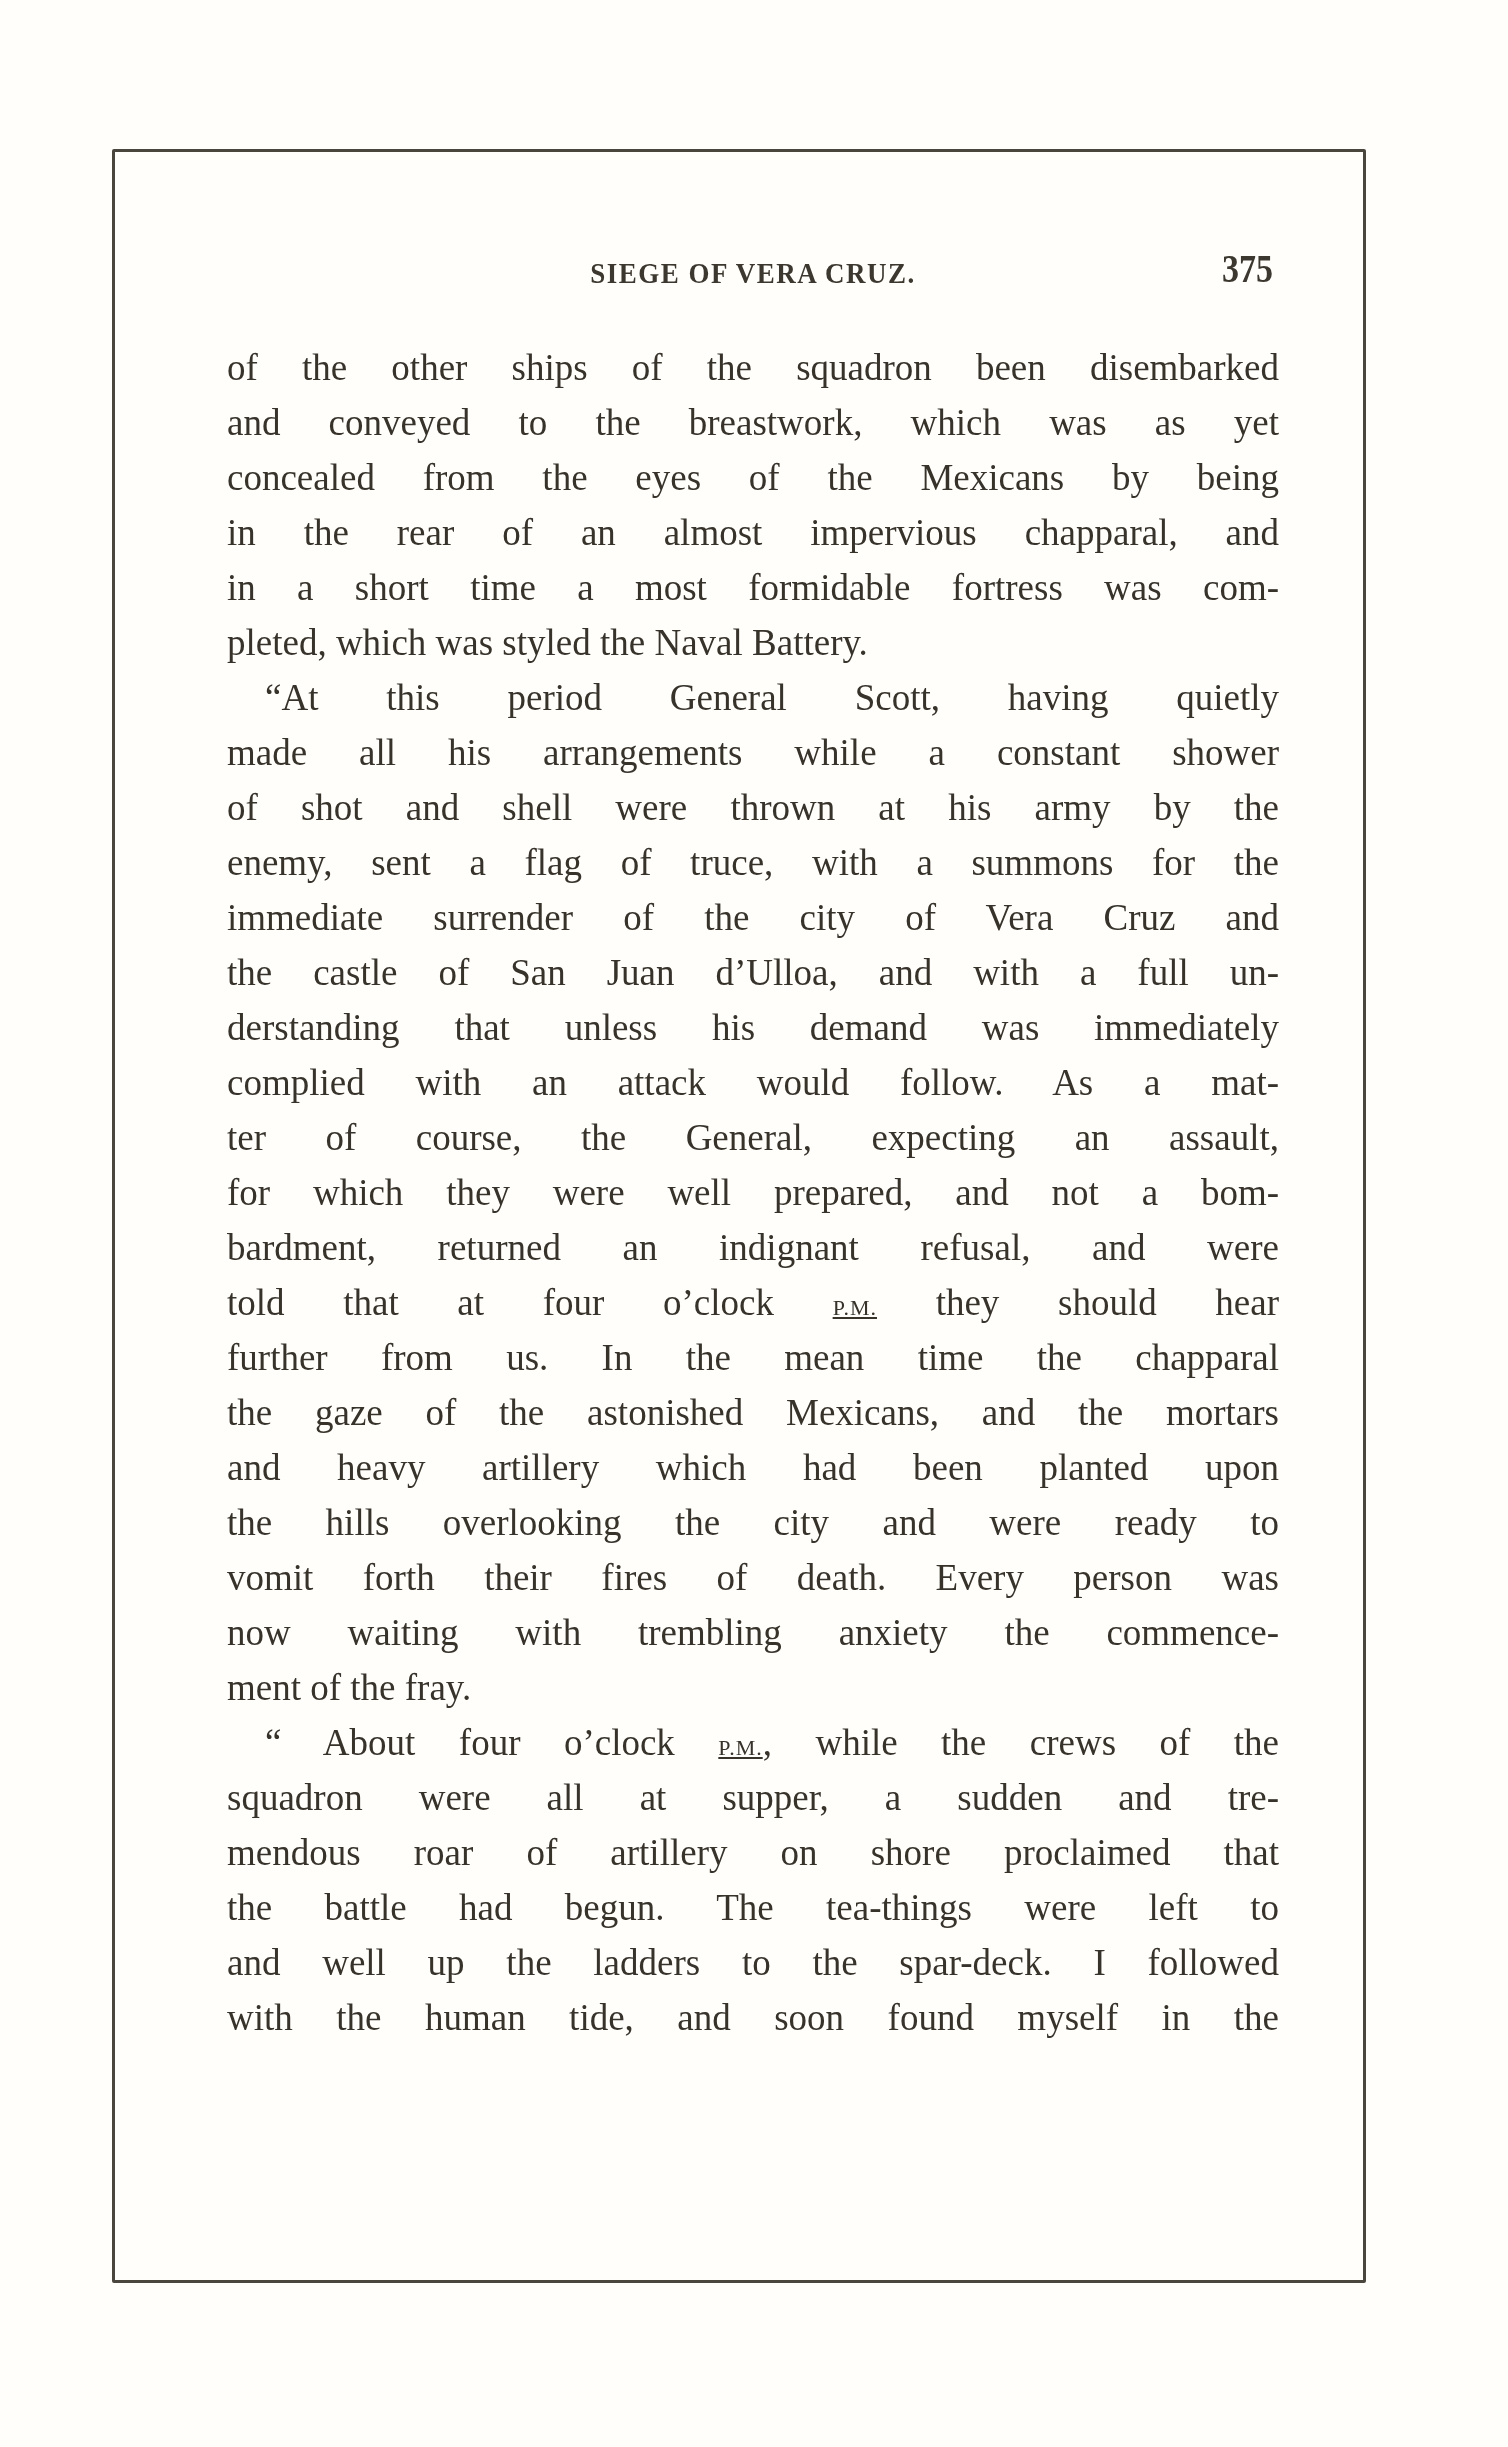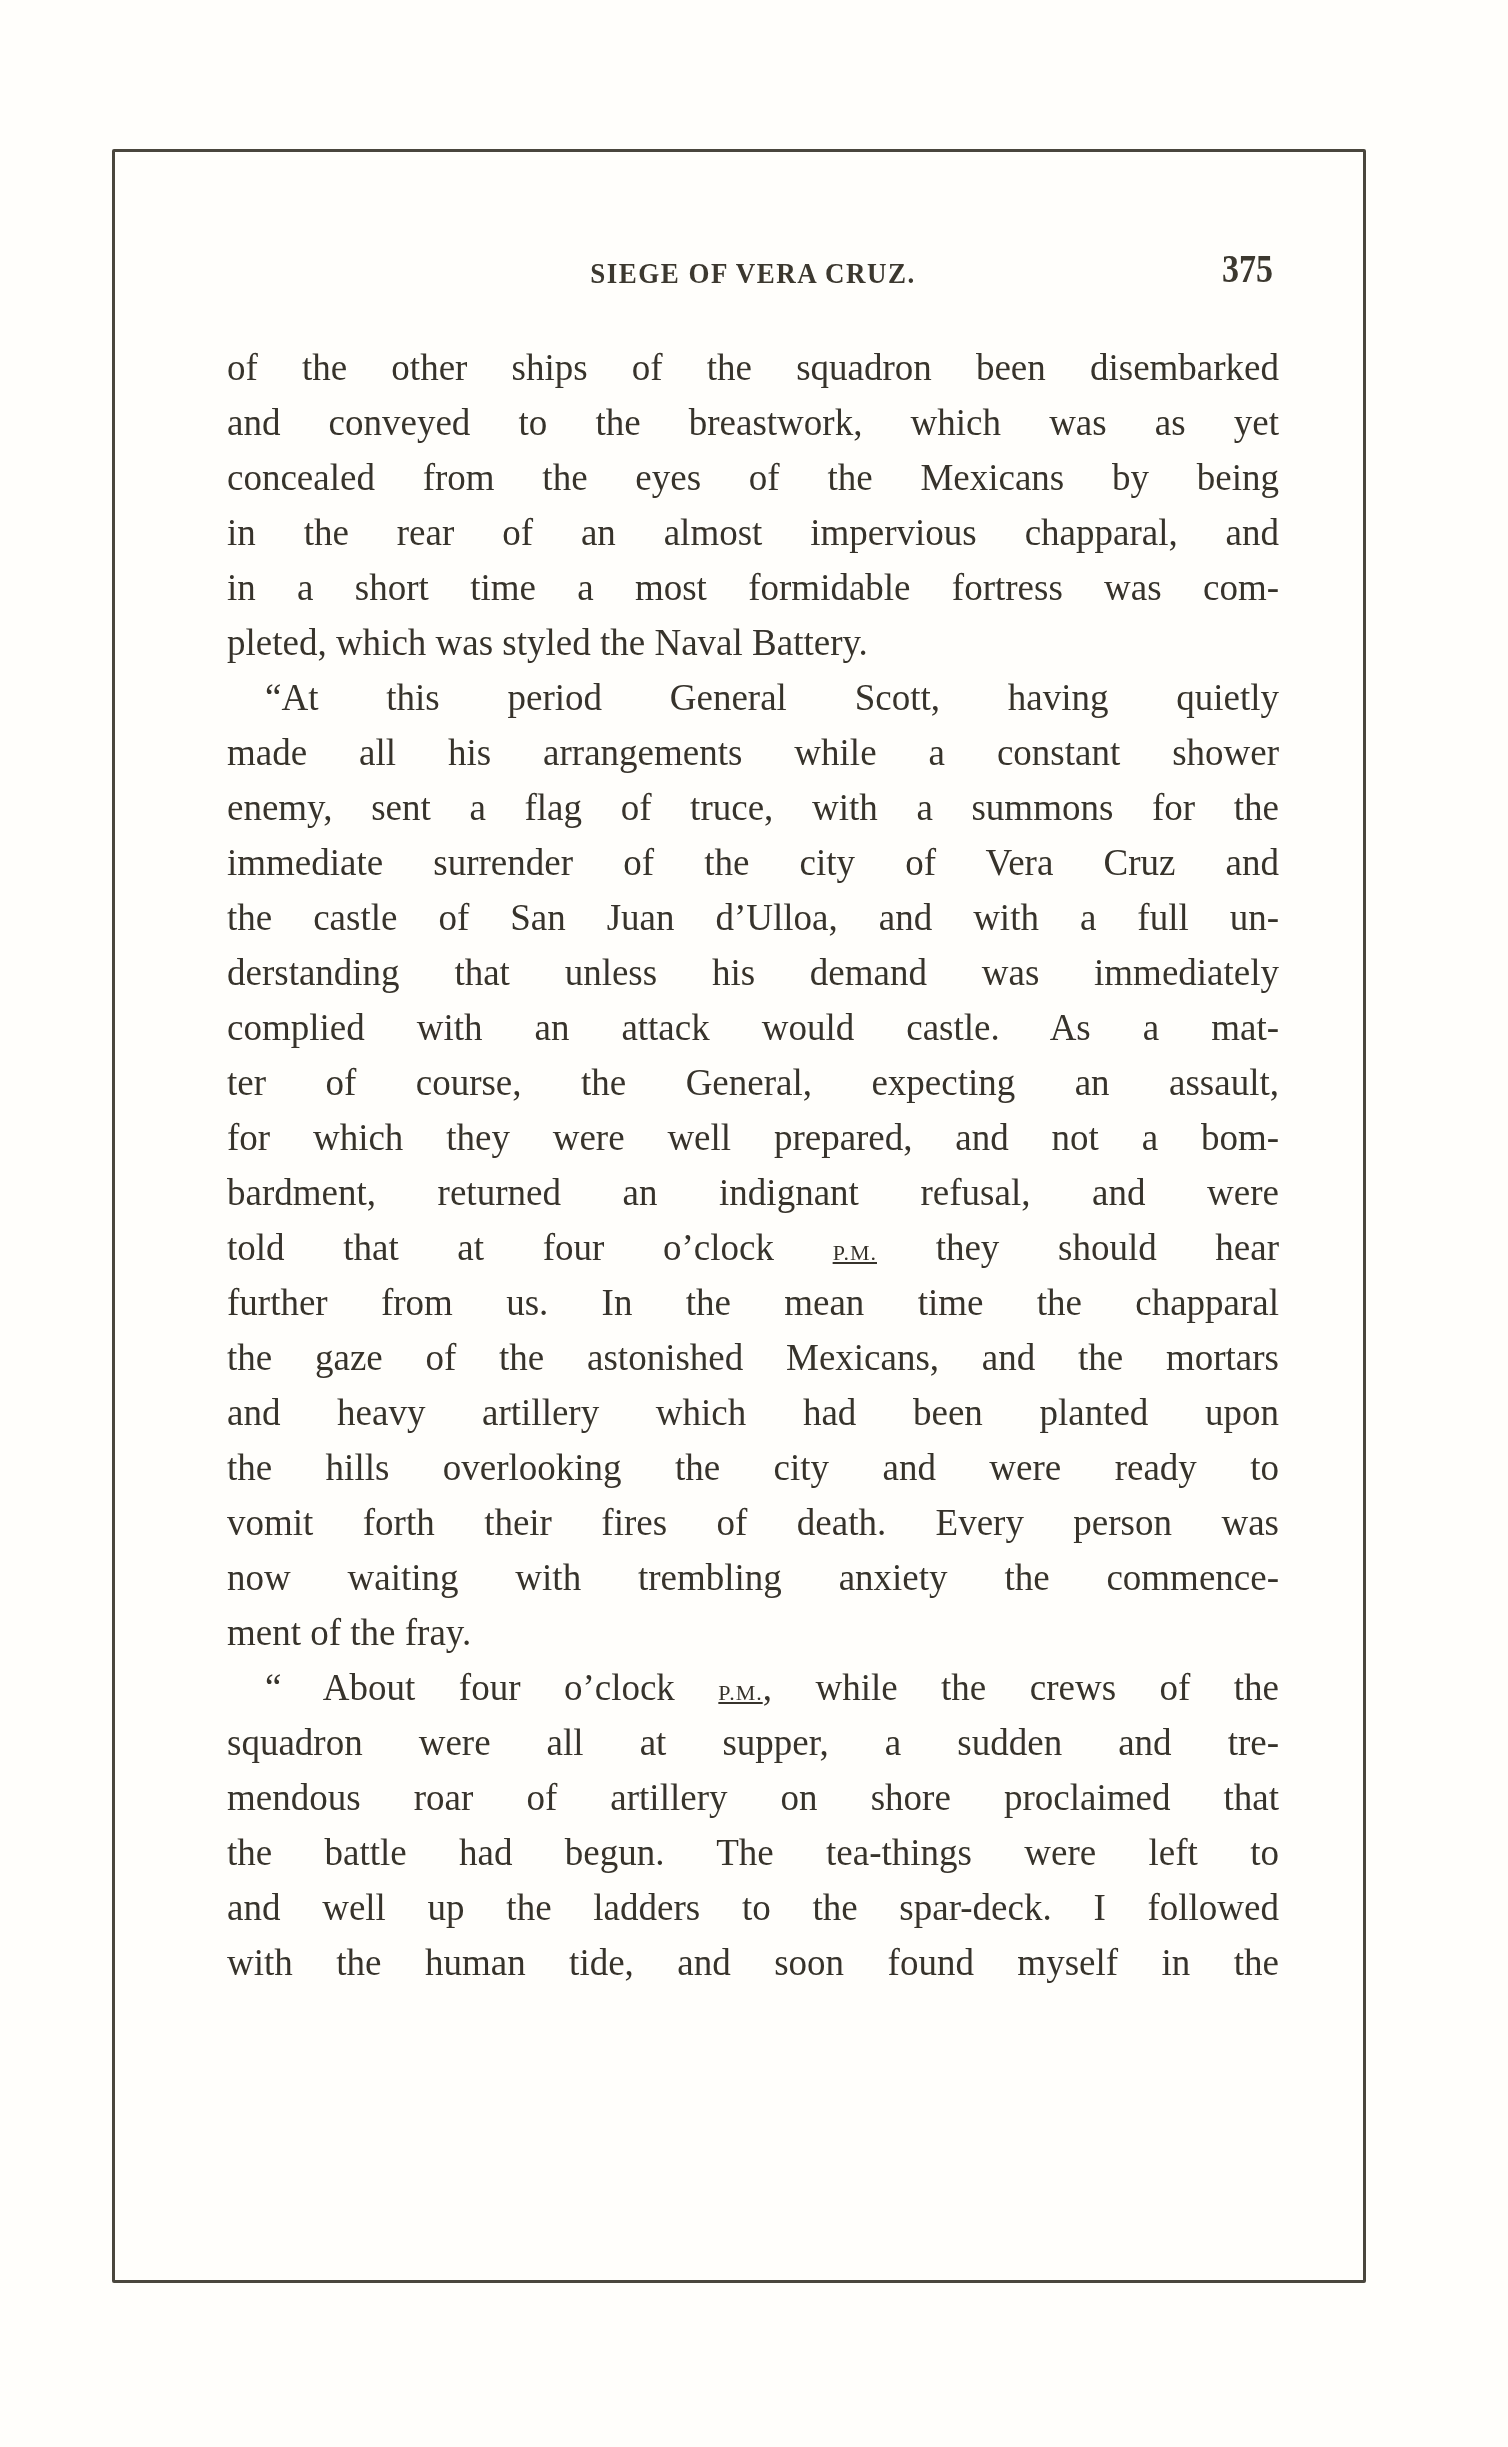--- a/index.html
+++ b/index.html
@@ -94,25 +94,26 @@
 
 <div class="body-text" id="body-text">
     <span class="line">of the other ships of the squadron been disembarked</span>
     <span class="line">and conveyed to the breastwork, which was as yet</span>
     <span class="line">concealed from the eyes of the Mexicans by being</span>
     <span class="line">in the rear of an almost impervious chapparal, and</span>
     <span class="line">in a short time a most formidable fortress was com-</span>
     <span class="line last">pleted, which was styled the Naval Battery.</span>
     <span class="line indent">“At this period General Scott, having quietly</span>
     <span class="line">made all his arrangements while a constant shower</span>
+    <span class="line">of shot and shell were thrown at his army by the</span>
     <span class="line">enemy, sent a flag of truce, with a summons for the</span>
     <span class="line">immediate surrender of the city of Vera Cruz and</span>
     <span class="line">the castle of San Juan d’Ulloa, and with a full un-</span>
     <span class="line">derstanding that unless his demand was immediately</span>
-    <span class="line">complied with an attack would castle.  As a mat-</span>
+    <span class="line">complied with an attack would follow.  As a mat-</span>
     <span class="line">ter of course, the General, expecting an assault,</span>
     <span class="line">for which they were well prepared, and not a bom-</span>
     <span class="line">bardment, returned an indignant refusal, and were</span>
     <span class="line">told that at four o’clock <span class="sc">P.M.</span> they should hear</span>
     <span class="line">further from us.  In the mean time the chapparal</span>
     <span class="line">the gaze of the astonished Mexicans, and the mortars</span>
     <span class="line">and heavy artillery which had been planted upon</span>
     <span class="line">the hills overlooking the city and were ready to</span>
     <span class="line">vomit forth their fires of death.  Every person was</span>
     <span class="line">now waiting with trembling anxiety the commence-</span>

